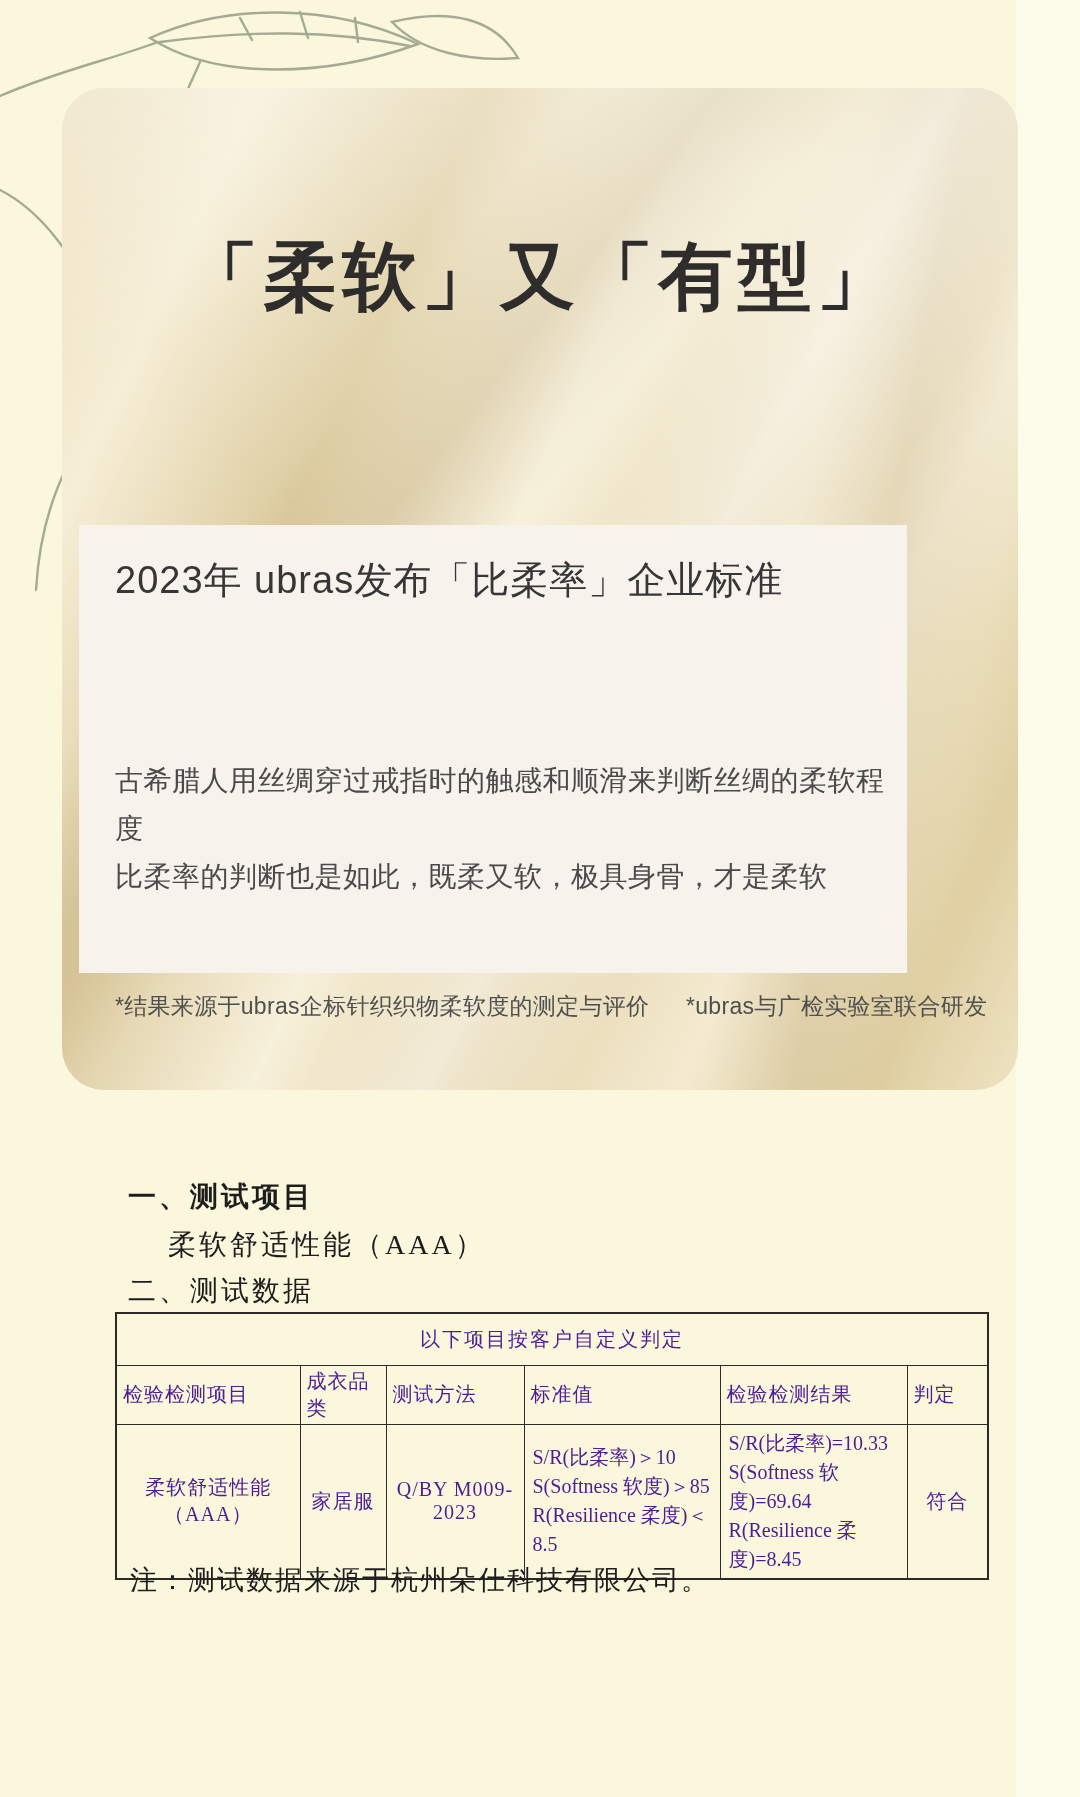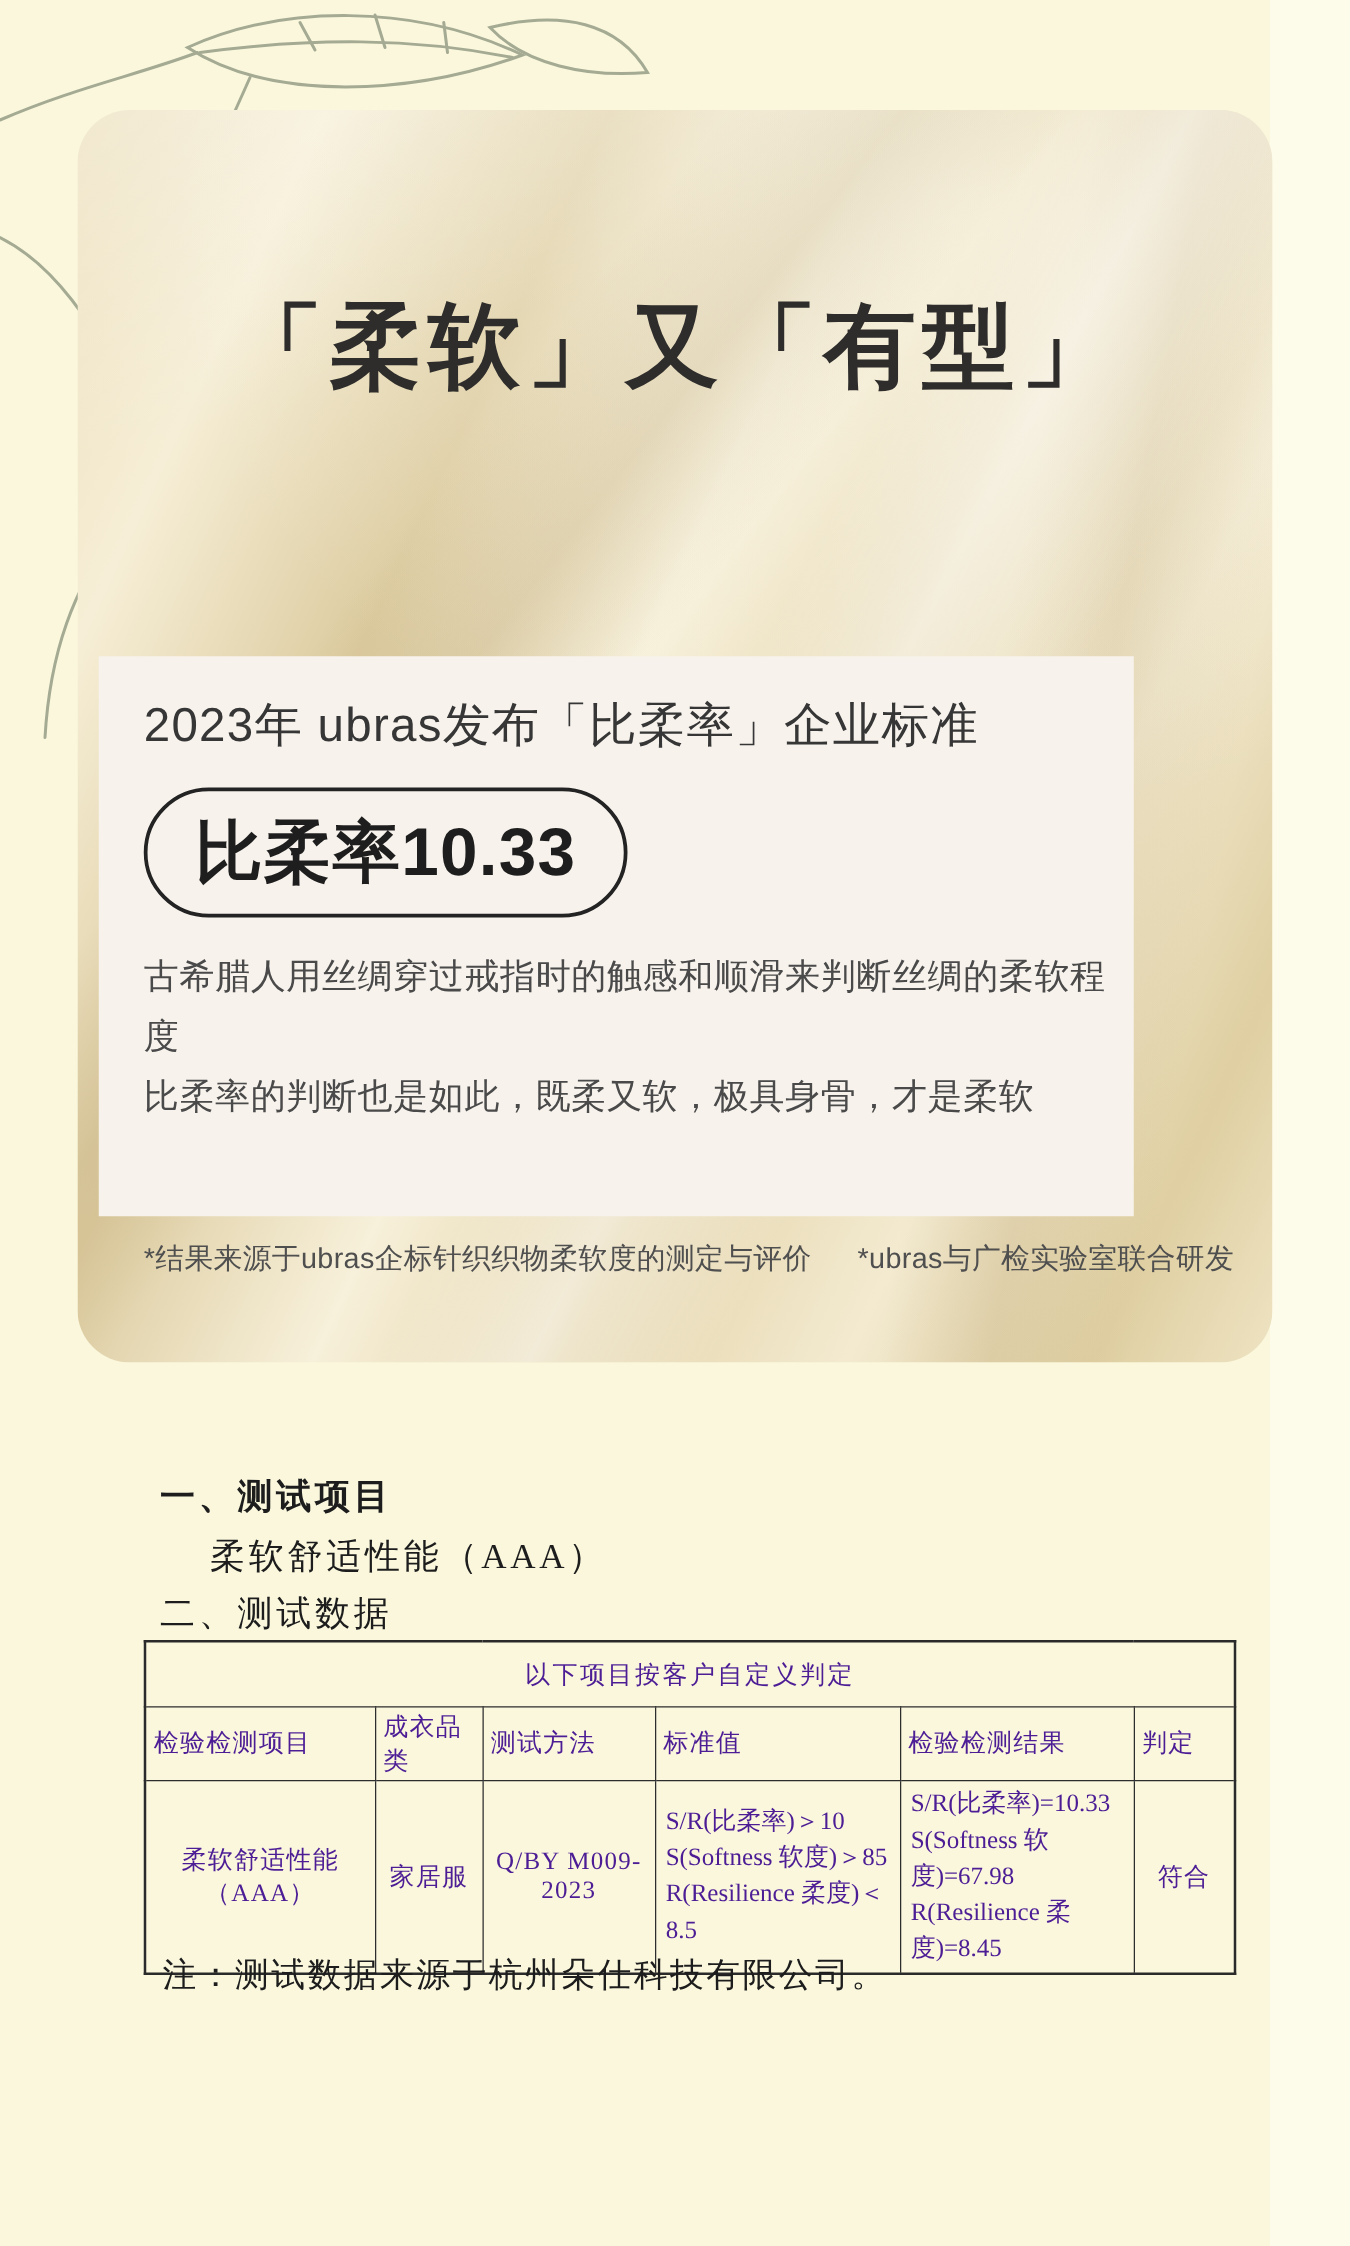--- a/index.html
+++ b/index.html
@@ -109,21 +109,20 @@
     <path d="M90 430 C 60 470, 40 520, 36 590"></path>
     <path d="M130 520 C 120 550, 112 580, 110 615"></path>
   </svg>
 
   <div class="silk-card">
     <div class="hero-title">「柔软」又「有型」</div>
 
     <div class="white-panel">
       <div class="panel-heading">2023年 ubras发布「比柔率」企业标准</div>
 
-      <div class="ratio-badge">比柔率10.33</div>
 
       <div class="panel-para">
         <div>古希腊人用丝绸穿过戒指时的触感和顺滑来判断丝绸的柔软程度</div>
         <div>比柔率的判断也是如此，既柔又软，极具身骨，才是柔软</div>
       </div>
 
 
       <div class="panel-footnote">
         <span class="fn1">*结果来源于ubras企标针织织物柔软度的测定与评价</span>
         <span class="fn2">*ubras与广检实验室联合研发</span>
@@ -161,21 +160,21 @@
           <td class="td-c">柔软舒适性能（AAA）</td>
           <td class="td-c">家居服</td>
           <td class="td-c">Q/BY M009-2023</td>
           <td class="td-l">
             <div>S/R(比柔率)＞10</div>
             <div>S(Softness 软度)＞85</div>
             <div>R(Resilience 柔度)＜8.5</div>
           </td>
           <td class="td-l">
             <div>S/R(比柔率)=10.33</div>
-            <div>S(Softness 软度)=67.98</div>
+            <div>S(Softness 软度)=69.64</div>
             <div>R(Resilience 柔度)=8.45</div>
           </td>
           <td class="td-c">符合</td>
         </tr>
       </tbody>
     </table>
 
     <div class="rpt-note">注：测试数据来源于杭州朵仕科技有限公司。</div>
   </div>
 

